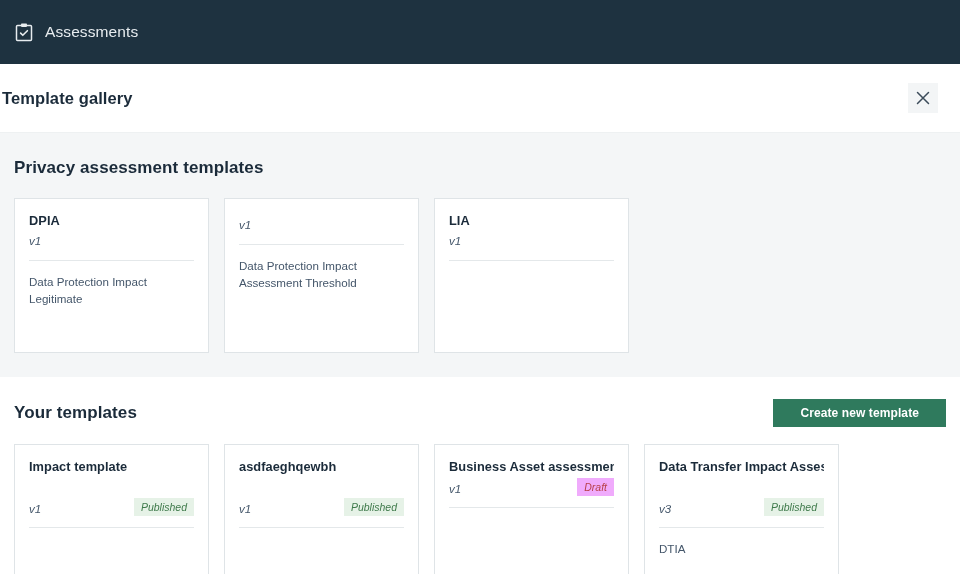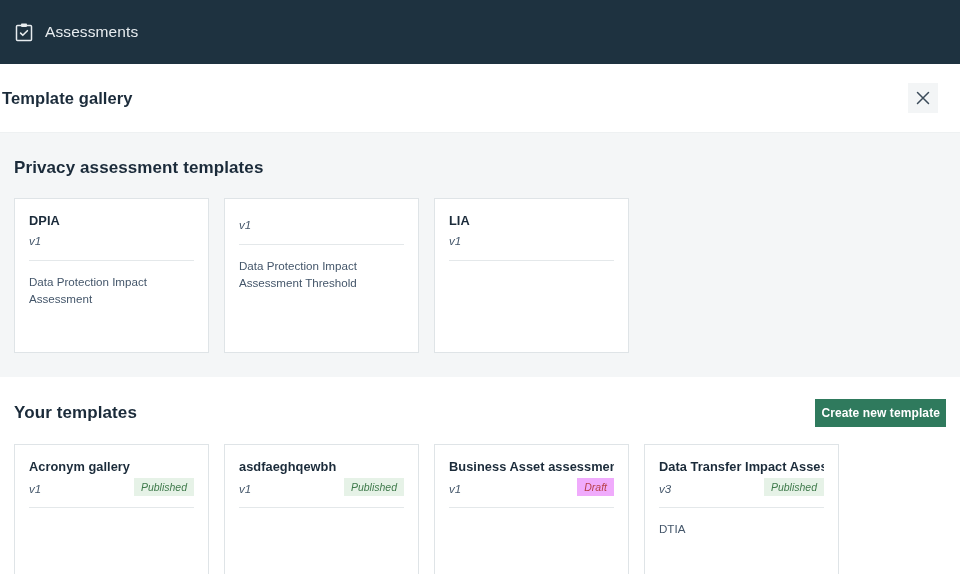--- a/index.html
+++ b/index.html
@@ -93,21 +93,21 @@
   }
 
   .create-btn {
     background: #2f7a5d;
     color: #ffffff;
     border: none;
     font-family: "Liberation Sans", sans-serif;
     font-size: 12px;
     font-weight: 700;
     letter-spacing: .1px;
-    padding: 8px 6px;
+    padding: 8px 27px;
     cursor: pointer;
     line-height: 1;
   }
 
   
   .card-grid {
     display: flex;
     gap: 15px;
   }
   .card {
@@ -147,20 +147,21 @@
   }
   .badge {
     font-size: 10.5px;
     line-height: 1;
     padding: 4px 7px;
     white-space: nowrap;
   }
   .badge-published {
     background: #e6f2e7;
     color: #3f7a4b;
+    margin-top: 20px;
   }
   .badge-draft {
     background: #f0abfc;
     color: #b8404a;
   }
   .card-divider {
     border: 0;
     border-top: 1px solid #e4e8ea;
     margin: 11px 0 0 0;
   }
@@ -205,21 +206,21 @@
   <div class="card-grid">
 
     <div class="card">
       <div class="card-head">
         <div class="card-title">DPIA</div>
         <div class="card-meta">
           <span class="card-version">v1</span>
         </div>
       </div>
       <hr class="card-divider">
-      <div class="card-desc">Data Protection Impact Assessment</div>
+      <div class="card-desc">Data Protection Impact Legitimate</div>
     </div>
 
     <div class="card">
       <div class="card-head">
         <div class="card-meta">
           <span class="card-version">v1</span>
         </div>
       </div>
       <hr class="card-divider">
       <div class="card-desc">Data Protection Impact Assessment Threshold</div>
@@ -240,21 +241,21 @@
 
 <div class="section-white">
   <div class="section-head">
     <span class="section-title">Your templates</span>
     <button class="create-btn">Create new template</button>
   </div>
   <div class="card-grid">
 
     <div class="card">
       <div class="card-head">
-        <div class="card-title">Acronym gallery</div>
+        <div class="card-title">Impact template</div>
         <div class="card-meta">
           <span class="card-version">v1</span>
           <span class="badge badge-published">Published</span>
         </div>
       </div>
       <hr class="card-divider">
 
     </div>
 
     <div class="card">

